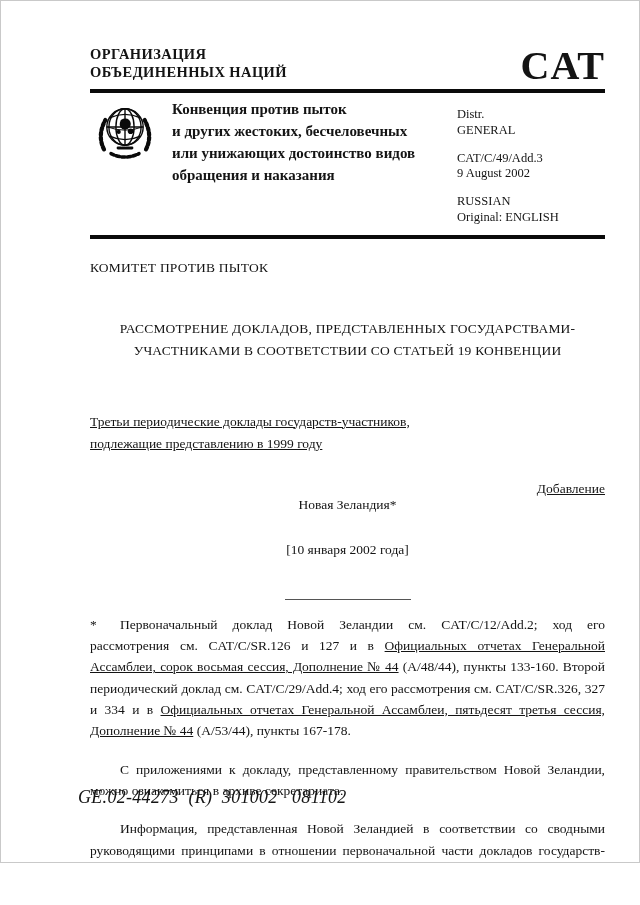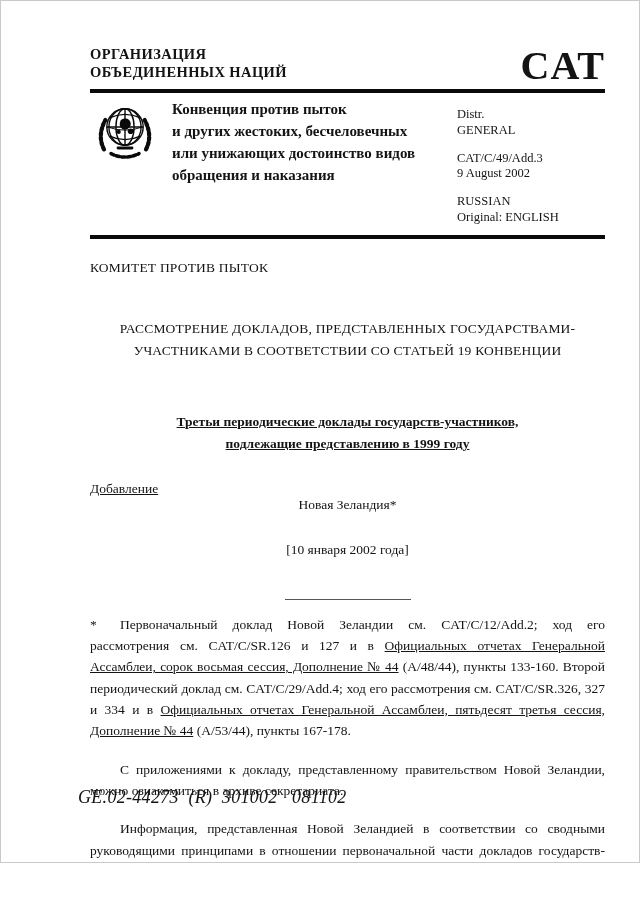--- a/index.html
+++ b/index.html
@@ -77,28 +77,26 @@
   .report-title {
     margin-top: 42px;
     text-align: center;
     font-size: 13.5px;
     line-height: 1.65;
     letter-spacing: 0.2px;
     white-space: pre-line;
   }
   .subtitle {
     margin-top: 26px;
-    text-align: center;
     font-size: 13.5px;
     line-height: 1.65;
     white-space: pre-line;
-    font-weight: bold;
   }
   .subtitle span, .addendum span { text-decoration: underline; }
-  .addendum { margin-top: 26px; text-align: left; font-size: 13.5px; }
+  .addendum { margin-top: 26px; text-align: right; font-size: 13.5px; }
   .country { text-align: center; font-size: 13.5px; }
   .date-line { margin-top: 29px; text-align: center; font-size: 13.5px; }
   .fn-sep {
     margin-top: 41px;
     width: 126px;
     border: none;
     border-top: 1.5px solid #555;
   }
   .fn-para {
     font-size: 13.5px;

